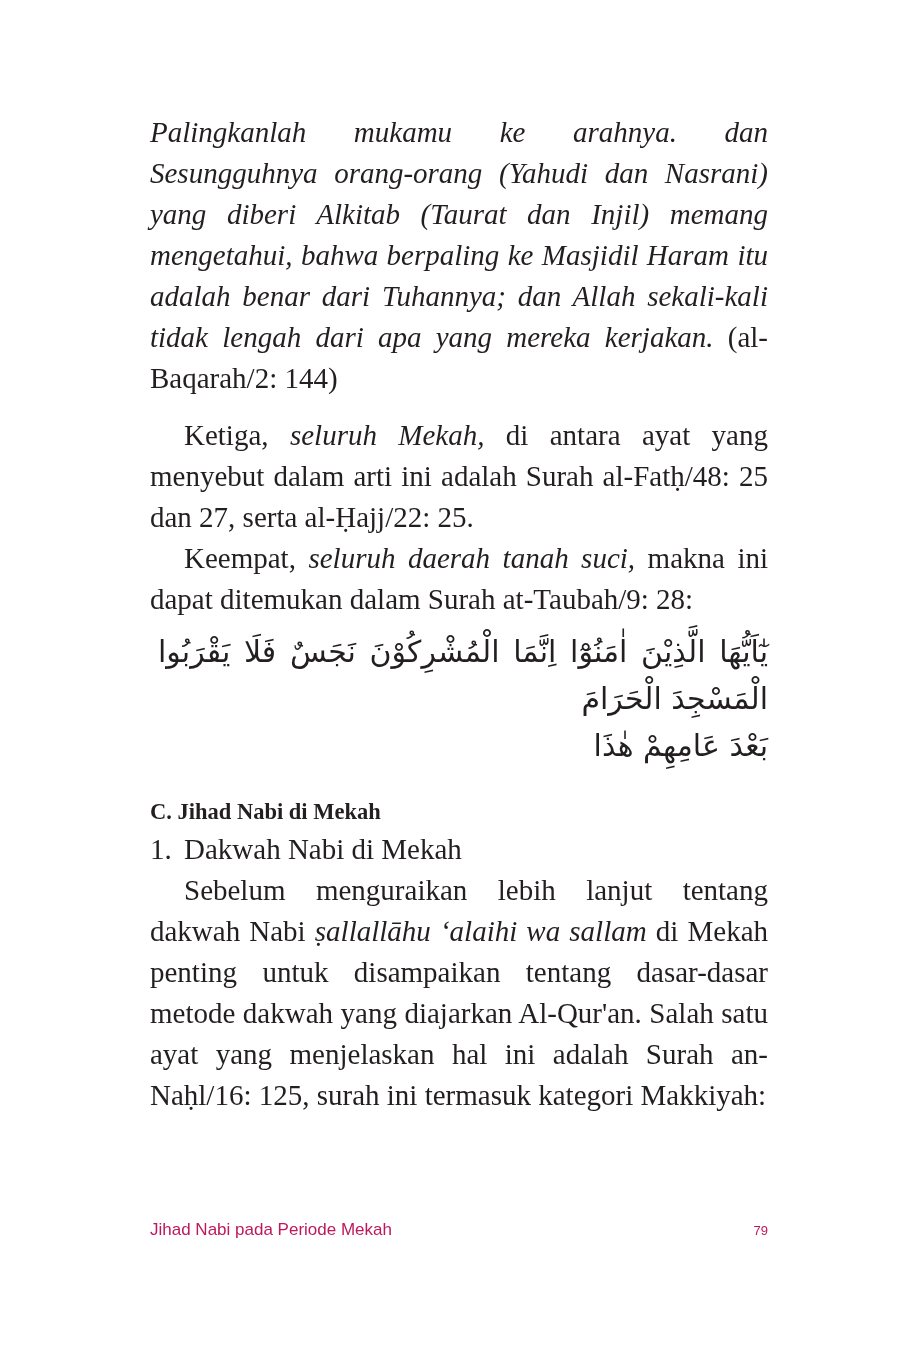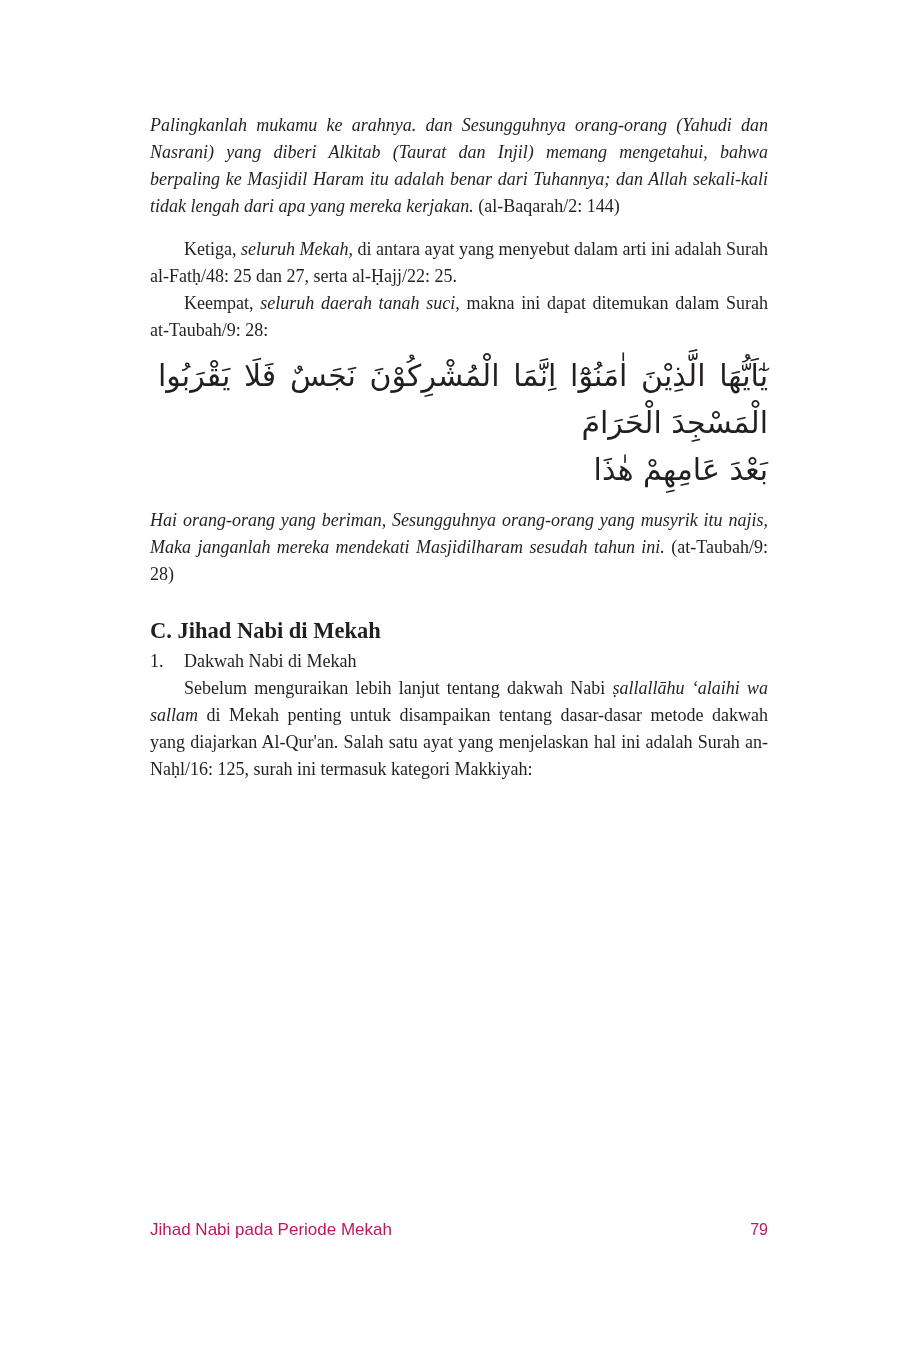--- a/index.html
+++ b/index.html
@@ -15,22 +15,22 @@
       color: #231f20;
       font-family: "Liberation Serif", "DejaVu Serif", serif;
     }
     .page {
       position: absolute;
       left: 150px;
       top: 112px;
       width: 618px;
     }
     .p {
-      font-size: 18px;
-      line-height: 27px;
+      font-size: 29px;
+      line-height: 41px;
       text-align: justify;
       margin: 0;
     }
     .indent { text-indent: 34px; }
     .it { font-style: italic; }
     .quote-block {
       margin: 0 0 16px 0;
     }
     .arabic {
       direction: rtl;
@@ -64,21 +64,21 @@
       top: 1220px;
       width: 618px;
       display: flex;
       justify-content: space-between;
       align-items: baseline;
       font-family: "Liberation Sans", "DejaVu Sans", sans-serif;
       font-size: 17px;
       color: #be185d;
     }
     .footer .page-number {
-      font-size: 16px;
+      font-size: 13px;
     }
   </style>
 </head>
 <body>
 
 <div class="page">
 
   <p class="p quote-block">
     <span class="it">Palingkanlah mukamu ke arahnya. dan Sesungguhnya orang-orang (Yahudi dan Nasrani) yang diberi Alkitab (Taurat dan Injil) memang mengetahui, bahwa berpaling ke Masjidil Haram itu adalah benar dari Tuhannya; dan Allah sekali-kali tidak lengah dari apa yang mereka kerjakan.</span><span> (al-Baqarah/2: 144)</span>
   </p>
@@ -91,23 +91,20 @@
 
   <p class="p indent">
     <span>Keempat, </span><span class="it">seluruh daerah tanah suci,</span><span> makna ini dapat ditemukan dalam Surah at-Taubah/9: 28:</span>
   </p>
 
   <div class="arabic">
     <span>يٰٓاَيُّهَا الَّذِيْنَ اٰمَنُوْٓا اِنَّمَا الْمُشْرِكُوْنَ نَجَسٌ فَلَا يَقْرَبُوا الْمَسْجِدَ الْحَرَامَ</span>
     <span class="line2">بَعْدَ عَامِهِمْ هٰذَا</span>
   </div>
 
-  <p class="p">
-    <span class="it">Hai orang-orang yang beriman, Sesungguhnya orang-orang yang musyrik itu najis, Maka janganlah mereka mendekati Masjidilharam sesudah tahun ini.</span><span> (at-Taubah/9: 28)</span>
-  </p>
 
   <h2 class="heading">C. Jihad Nabi di Mekah</h2>
 
 
   <div class="p list-item">
     <span class="num">1.</span>
     <span>Dakwah Nabi di Mekah</span>
   </div>
 
   <p class="p indent">

